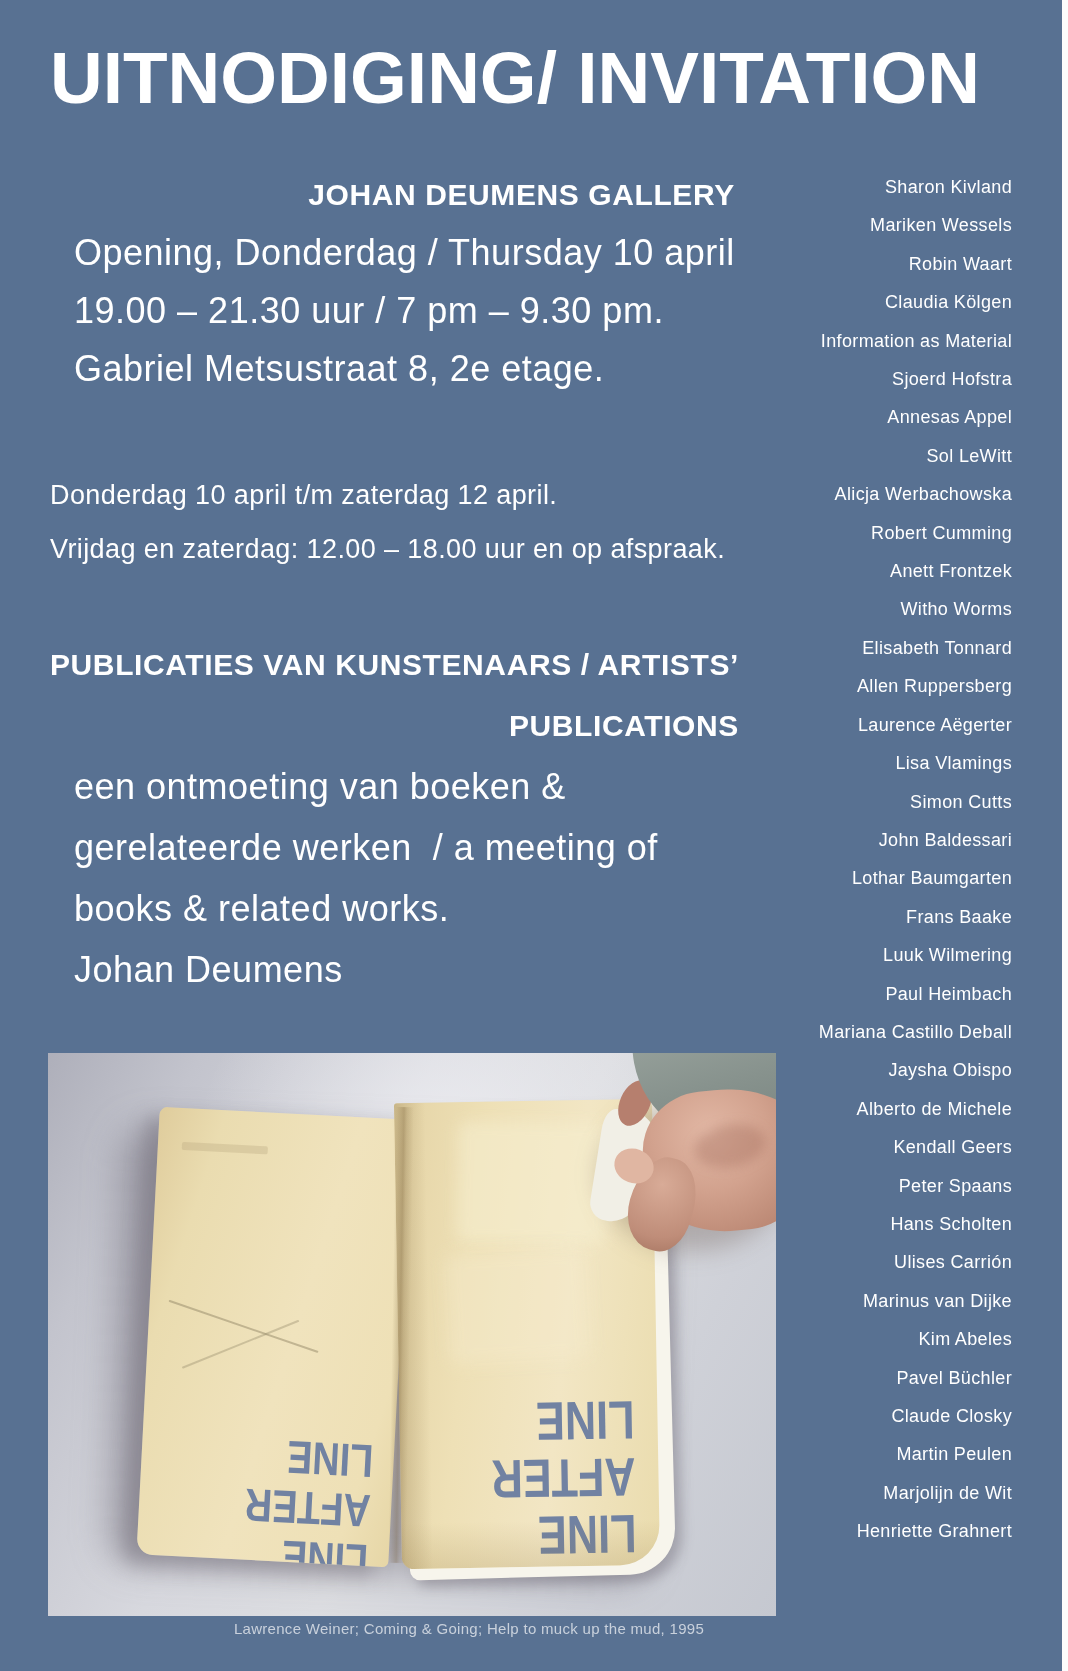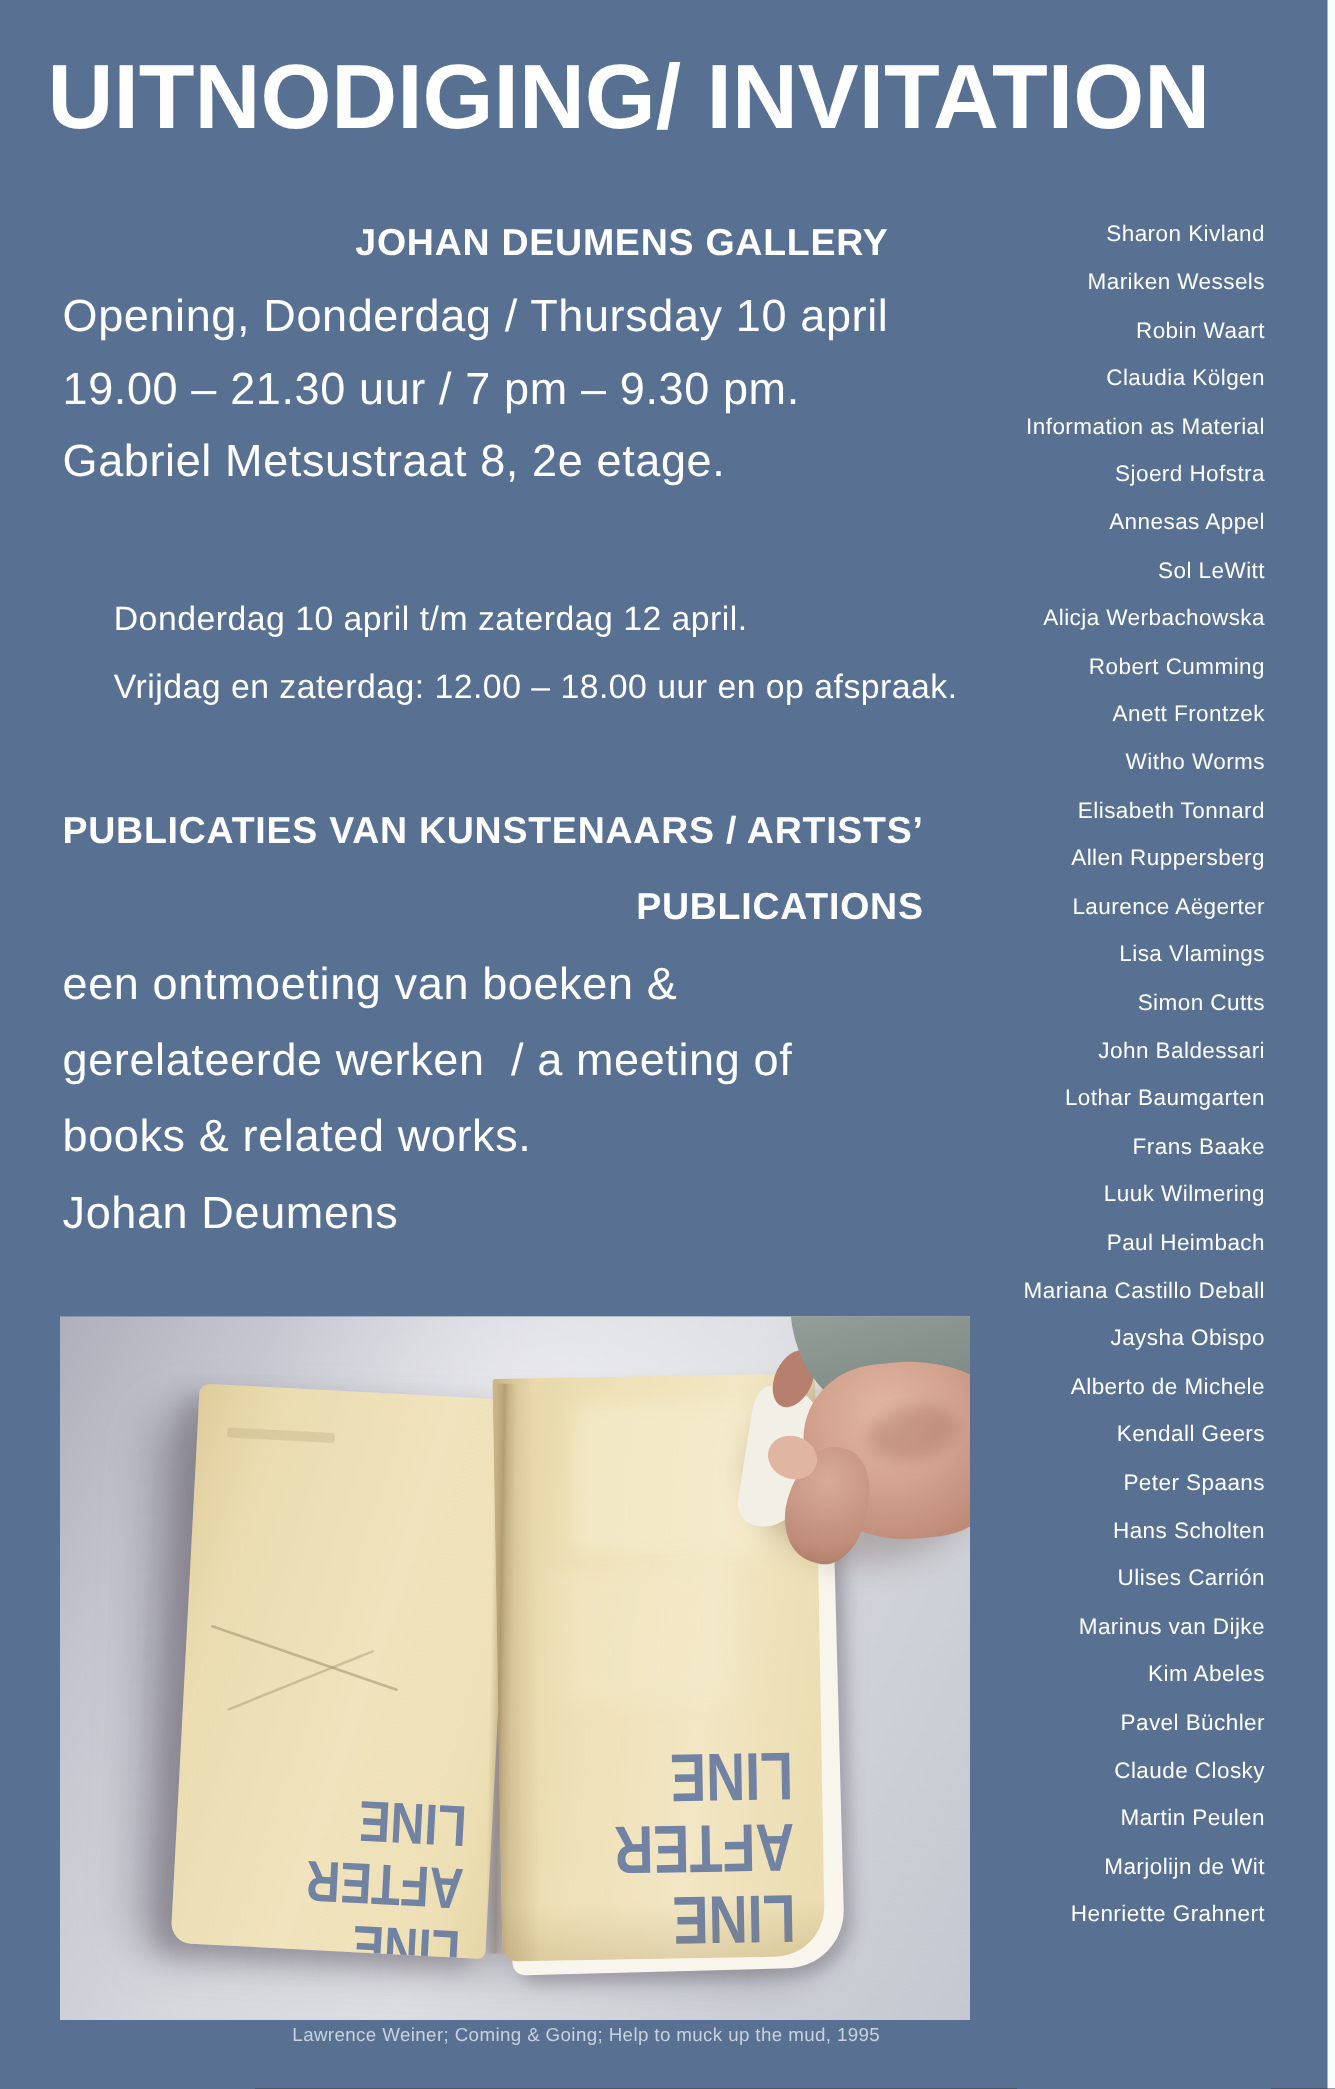--- a/index.html
+++ b/index.html
@@ -4,28 +4,28 @@
 <style>
   html,body{margin:0;padding:0;background:#333;}
   .poster{
     position:relative;width:1068px;height:1671px;overflow:hidden;
     background:var(--background,#587192);
     font-family:"Liberation Sans", sans-serif;
     -webkit-font-smoothing:antialiased;
   }
   .white-edge{position:absolute;right:0;top:0;width:6px;height:100%;background:var(--edge,#fcfcfc);}
   .title{
-    position:absolute;left:38px;top:36px;margin:0;
+    position:absolute;left:50px;top:36px;margin:0;
     font-size:73px;font-weight:bold;color:var(--text,#fff);
     letter-spacing:0;white-space:pre;
   }
   .line{white-space:pre-wrap;color:var(--text,#fff);}
-  .xl{font-size:36px;font-weight:normal;letter-spacing:.5px;}
+  .xl{font-size:36px;font-weight:normal;letter-spacing:.5px;margin-left:24px;}
   .lg{font-size:30px;font-weight:bold;letter-spacing:.6px;text-align:right;}
-  .md{font-size:27px;letter-spacing:.4px;margin-left:41px;}
+  .md{font-size:27px;letter-spacing:.4px;}
   .event-block{position:absolute;left:50px;top:166px;line-height:58px;}
   .dates-block{position:absolute;left:50px;top:468px;line-height:54px;}
   .pub-block{position:absolute;left:50px;top:634px;line-height:61px;}
   .artists{position:absolute;right:56px;top:168px;text-align:right;}
   .artist{font-size:18px;font-weight:normal;line-height:38.4px;letter-spacing:.35px;color:var(--text,#fff);white-space:pre;}
 
   
   .photo{position:absolute;left:48px;top:1053px;width:728px;height:563px;overflow:hidden;}
   .surface{position:absolute;inset:0;
     background:linear-gradient(118deg,#aeafba 0%,#c3c4cd 15%,#d7d8de 38%,#dcdde1 55%,#cfd1d8 78%,#c5c8d0 100%);}

